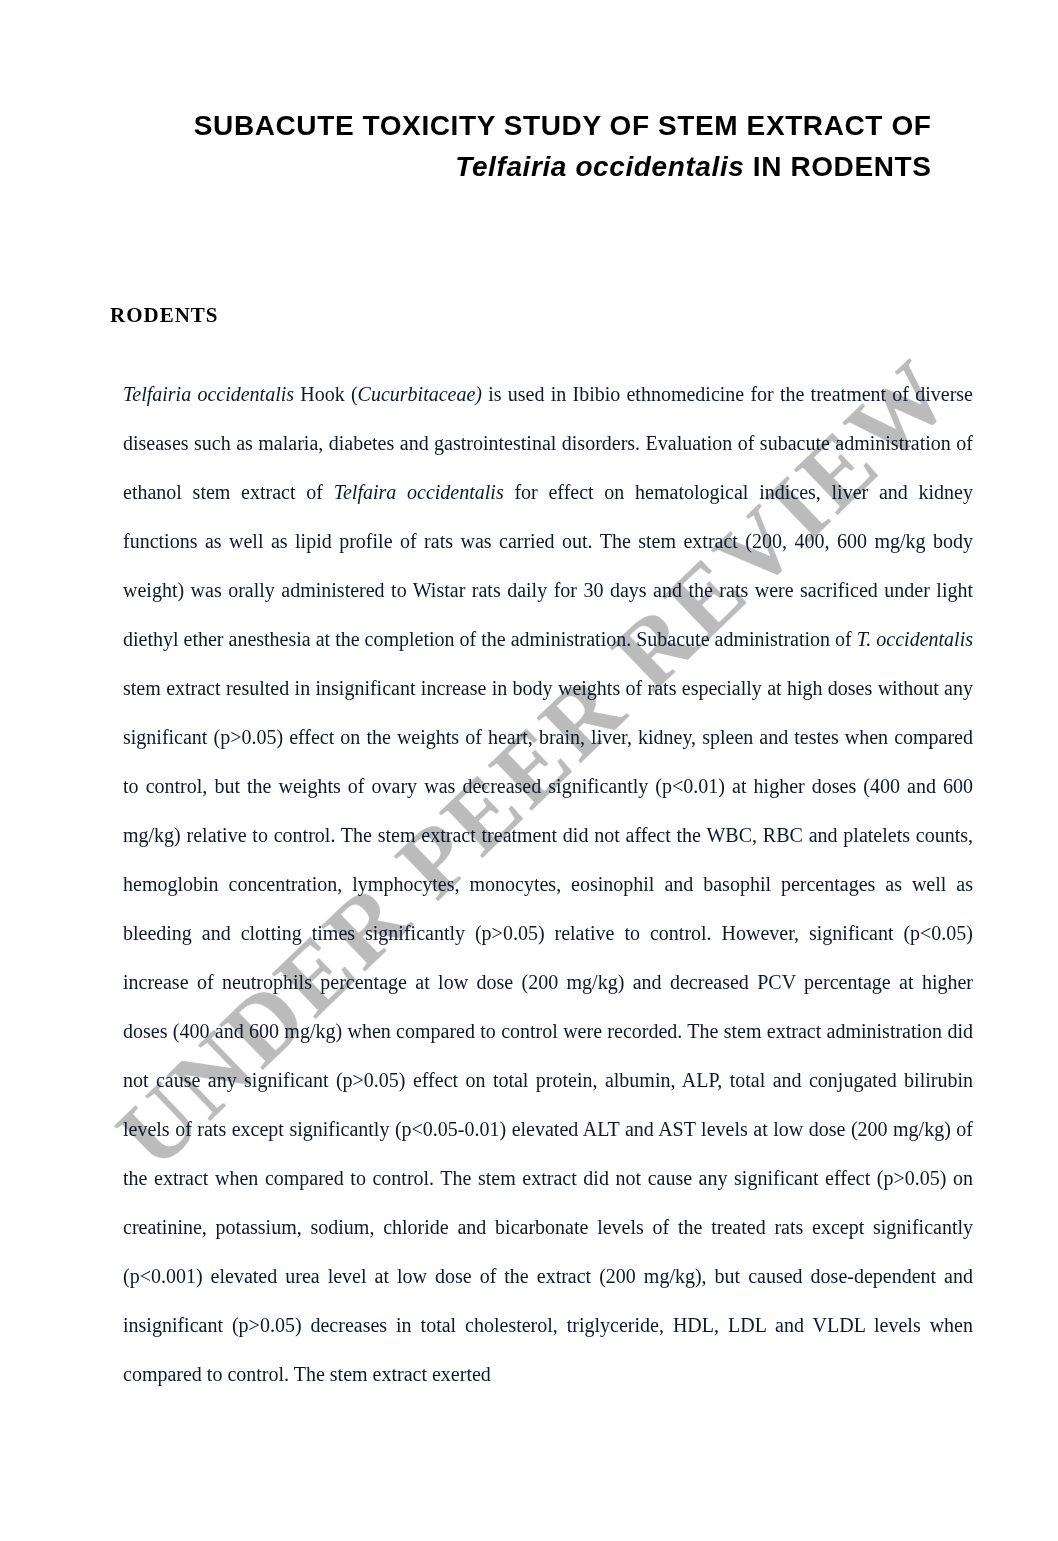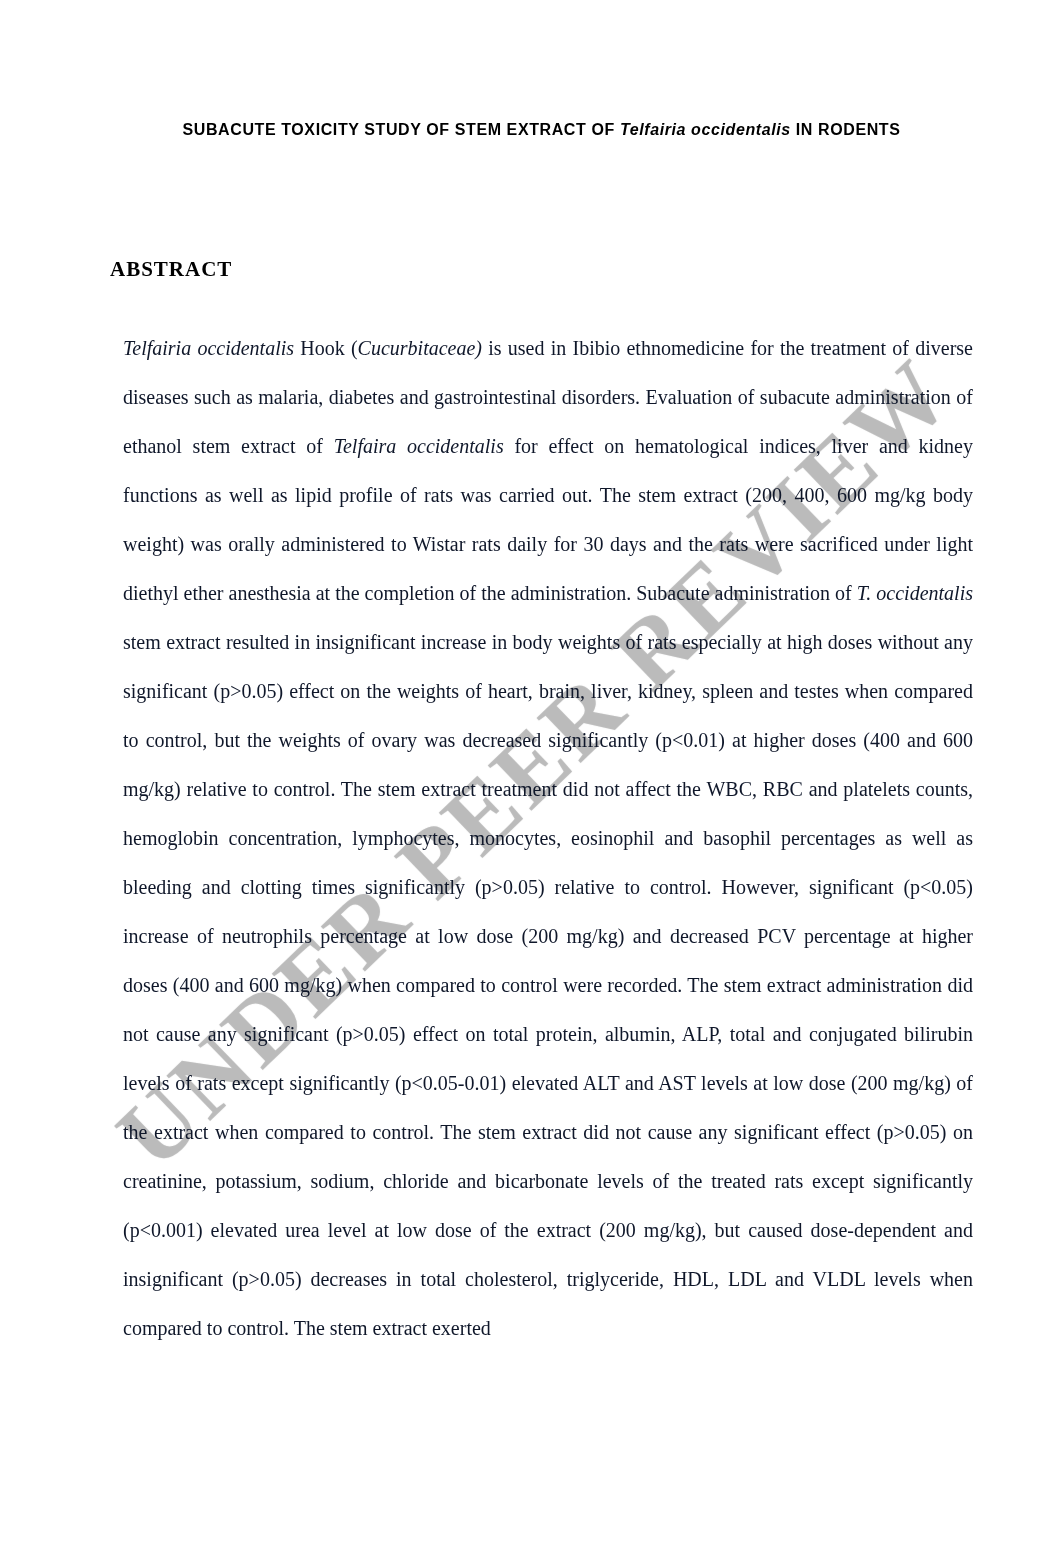--- a/index.html
+++ b/index.html
@@ -31,26 +31,26 @@
     user-select: none;
   }
   .content {
     position: relative;
     z-index: 1;
     padding: 106px 85px 0 110px;
   }
   .title {
     font-family: "Liberation Sans", sans-serif;
     font-weight: bold;
-    font-size: 16px;
+    font-size: 28px;
     line-height: 1.45;
-    text-align: center;
+    text-align: right;
     letter-spacing: 0.6px;
     max-width: 780px;
-    margin: 12px auto;
+    margin: 0 auto;
     color: #000;
   }
   .abstract-heading {
     font-family: "Liberation Serif", serif;
     font-weight: bold;
     font-size: 21px;
     letter-spacing: 1px;
     margin: 116px 0 0 0;
     color: #000;
   }
@@ -71,19 +71,19 @@
 <body>
 
 <div class="page">
 
   <div class="watermark">UNDER PEER REVIEW</div>
 
   <div class="content">
 
     <h1 class="title"><span>SUBACUTE TOXICITY STUDY OF  STEM EXTRACT OF </span><span class="it">Telfairia occidentalis</span><span> IN RODENTS</span></h1>
 
-    <h2 class="abstract-heading">ABSTRACT</h2>
+    <h2 class="abstract-heading">RODENTS</h2>
 
     <p class="abstract-body"><span class="it">Telfairia occidentalis</span><span> Hook (</span><span class="it">Cucurbitaceae)</span><span>  is used in Ibibio ethnomedicine for the treatment of diverse diseases such as malaria, diabetes and gastrointestinal disorders.  Evaluation of subacute administration of ethanol stem extract of </span><span class="it">Telfaira occidentalis</span><span> for  effect on hematological indices, liver and kidney functions as well as lipid profile of rats was carried out. The stem extract (200, 400, 600 mg/kg body weight) was orally administered to  Wistar rats daily for 30 days and the rats were sacrificed under light diethyl ether anesthesia at the completion of the administration. Subacute administration of </span><span class="it">T. occidentalis</span><span> stem extract resulted in insignificant increase in body weights of rats especially at high doses without any significant (p&gt;0.05) effect on the weights of heart, brain, liver, kidney, spleen and testes when compared to control, but the weights of ovary was decreased significantly (p&lt;0.01) at higher doses (400 and 600 mg/kg) relative to control. The stem extract treatment  did not affect the   WBC, RBC and platelets counts, hemoglobin concentration, lymphocytes, monocytes, eosinophil and basophil percentages as well as bleeding and clotting times significantly (p&gt;0.05) relative to control. However, significant (p&lt;0.05) increase of neutrophils percentage at low dose (200 mg/kg) and decreased PCV percentage at higher doses (400 and 600 mg/kg) when compared to control were recorded. The stem extract administration did not cause  any significant (p&gt;0.05) effect on total protein, albumin, ALP, total and conjugated bilirubin levels of rats except significantly (p&lt;0.05-0.01) elevated ALT and AST levels at  low dose (200 mg/kg) of the extract when compared to control. The stem extract did not cause any significant effect (p&gt;0.05) on creatinine, potassium, sodium, chloride and bicarbonate levels of the treated rats except significantly (p&lt;0.001) elevated urea level at  low dose of the extract (200 mg/kg), but caused dose-dependent and insignificant (p&gt;0.05) decreases in  total cholesterol, triglyceride, HDL, LDL and VLDL levels when compared to control. The stem extract exerted</span></p>
 
   </div>
 
 </div>
 
 </body></html>

